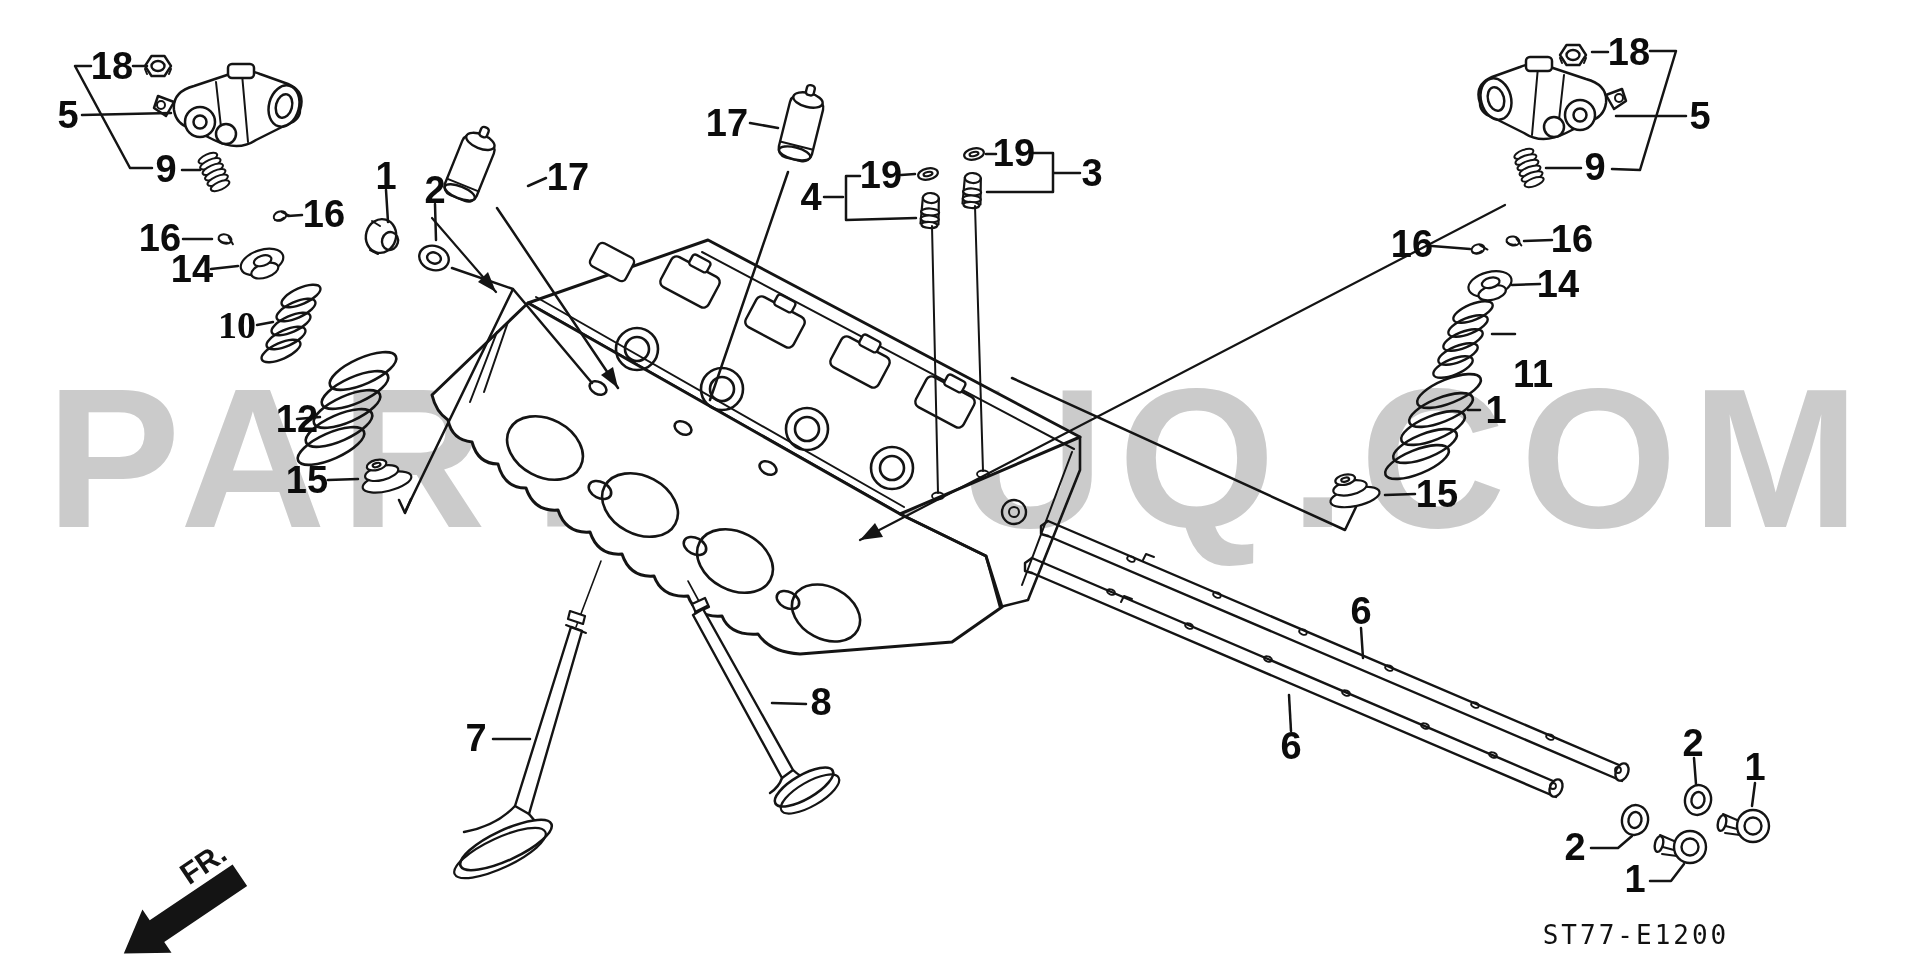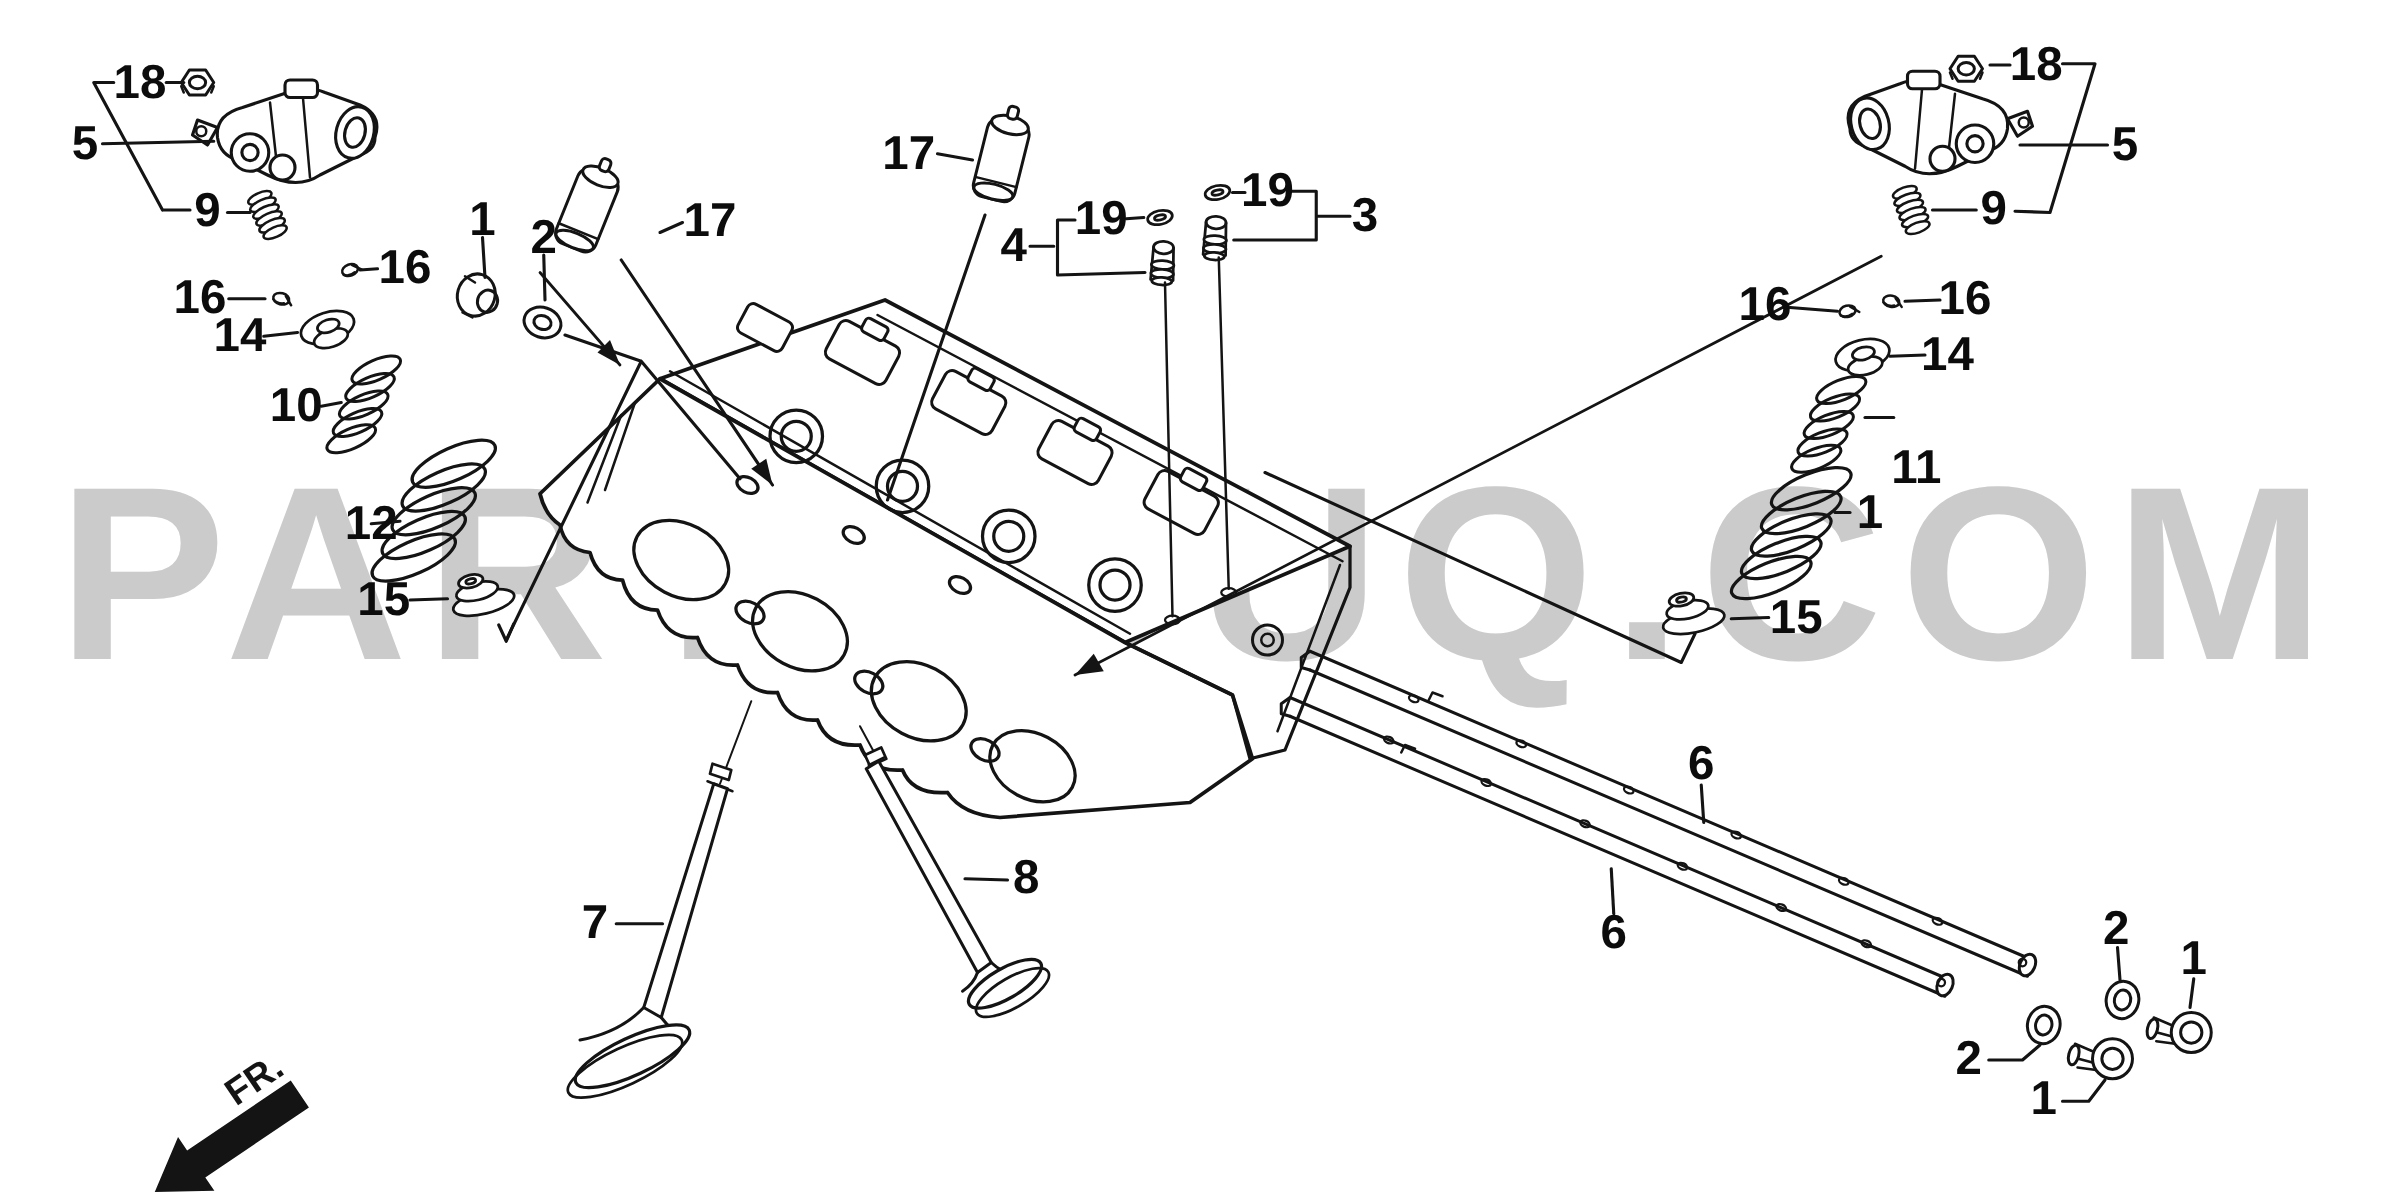--- a/index.html
+++ b/index.html
@@ -389,21 +389,21 @@
     </g>
   </svg>
 
   <div id="callout-layer">
       <div class="callout" style="left: 112px; top: 66px;">18</div>
       <div class="callout" style="left: 68px; top: 115px;">5</div>
       <div class="callout" style="left: 166px; top: 169px;">9</div>
       <div class="callout" style="left: 324px; top: 214px;">16</div>
       <div class="callout" style="left: 160px; top: 238px;">16</div>
       <div class="callout" style="left: 192px; top: 269px;">14</div>
-      <div class="callout" style="left: 237px; top: 325px;">10</div>
+      <div class="callout" style="left: 237px; top: 325px; font-family: Liberation Serif, serif;">10</div>
       <div class="callout" style="left: 277px; top: 419px; margin-left: 20px;">12</div>
       <div class="callout" style="left: 307px; top: 480px;">15</div>
       <div class="callout" style="left: 386px; top: 176px;">1</div>
       <div class="callout" style="left: 435px; top: 190px;">2</div>
       <div class="callout" style="left: 568px; top: 177px;">17</div>
       <div class="callout" style="left: 727px; top: 123px;">17</div>
       <div class="callout" style="left: 811px; top: 197px;">4</div>
       <div class="callout" style="left: 881px; top: 175px;">19</div>
       <div class="callout" style="left: 1014px; top: 153px;">19</div>
       <div class="callout" style="left: 1092px; top: 173px;">3</div>
@@ -419,13 +419,14 @@
       <div class="callout" style="left: 476px; top: 738px;">7</div>
       <div class="callout" style="left: 821px; top: 702px;">8</div>
       <div class="callout" style="left: 1361px; top: 611px;">6</div>
       <div class="callout" style="left: 1291px; top: 746px;">6</div>
       <div class="callout" style="left: 1693px; top: 743px;">2</div>
       <div class="callout" style="left: 1755px; top: 767px;">1</div>
       <div class="callout" style="left: 1575px; top: 847px;">2</div>
       <div class="callout" style="left: 1635px; top: 879px;">1</div>
     </div>
 
+  <div id="diagram-code">ST77-E1200</div>
 </div>
 
 </body></html>

